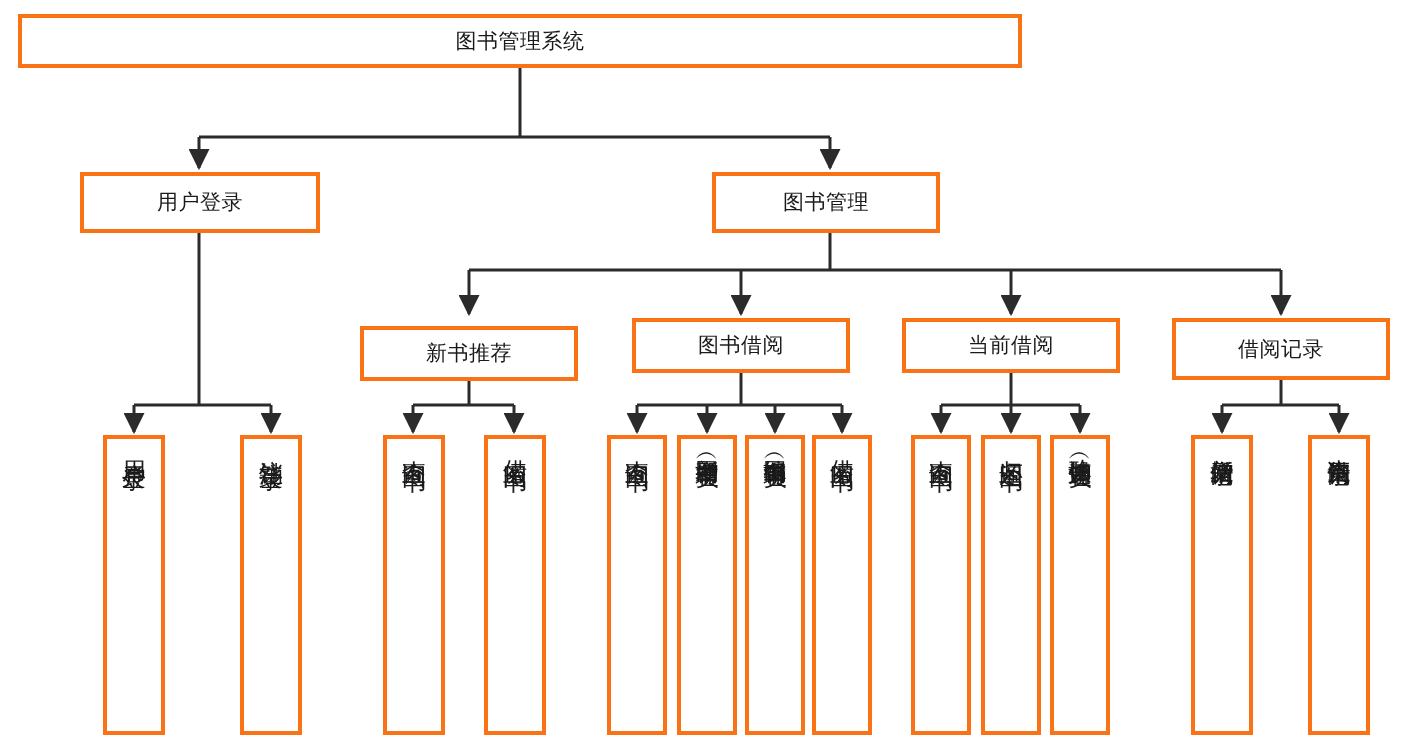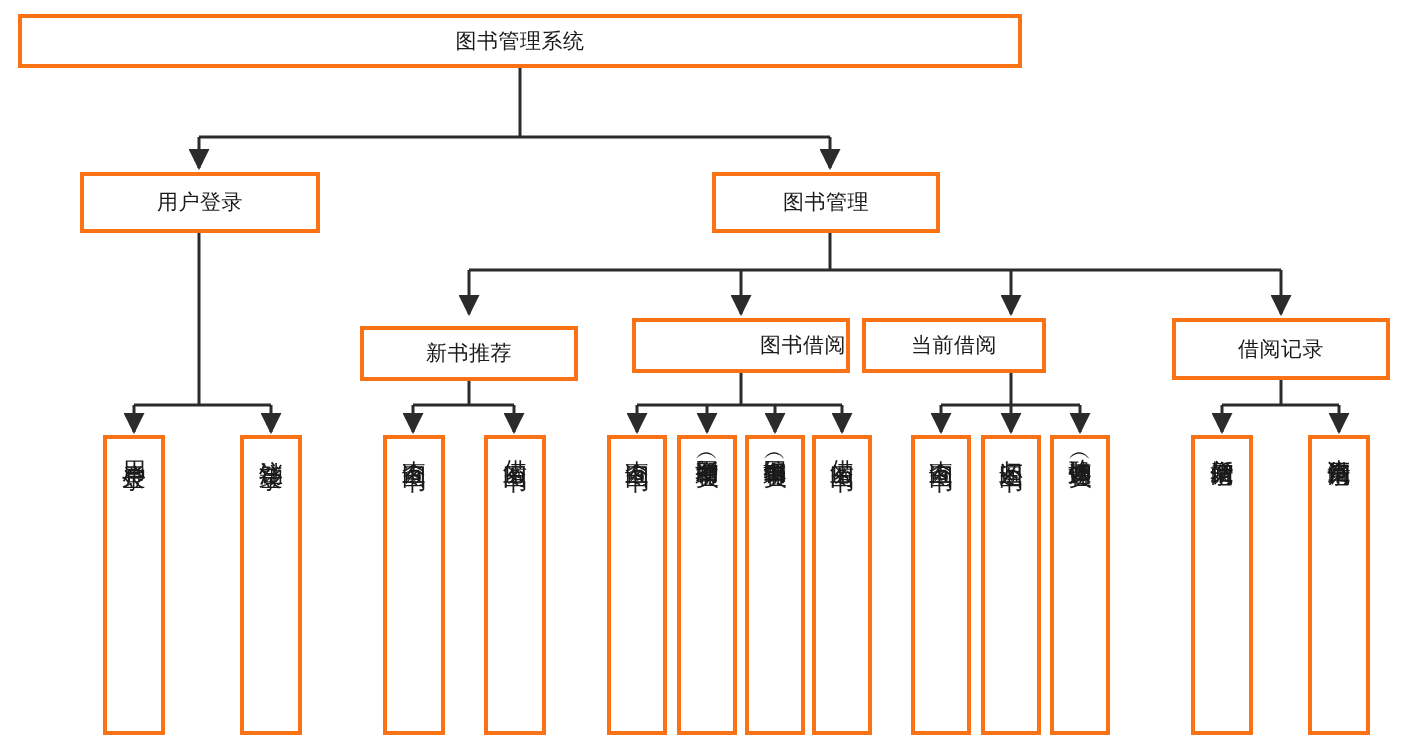--- a/index.html
+++ b/index.html
@@ -137,25 +137,25 @@
   </div>
 
   <div class="node horiz" style="left:712px; top:172px; width:228px; height:61px;">
     <span class="node-label">图书管理</span>
   </div>
 
   <div class="node horiz" style="left:360px; top:318px; width:218px; height:55px;margin-top:8px;">
     <span class="node-label">新书推荐</span>
   </div>
 
-  <div class="node horiz" style="left:632px; top:318px; width:218px; height:55px;justify-content:flex-end;">
+  <div class="node horiz" style="left:632px; top:318px; width:218px; height:55px;">
     <span class="node-label">图书借阅</span>
   </div>
 
-  <div class="node horiz" style="left:862px; top:318px; width:184px; height:55px;">
+  <div class="node horiz" style="left:902px; top:318px; width:218px; height:55px;">
     <span class="node-label">当前借阅</span>
   </div>
 
   <div class="node horiz" style="left:1172px; top:318px; width:218px; height:62px;">
     <span class="node-label">借阅记录</span>
   </div>
 
   <div class="node vert" style="left:103px; top:435px; width:62px; height:300px;">
     <span class="node-label">用户登录</span>
   </div>

